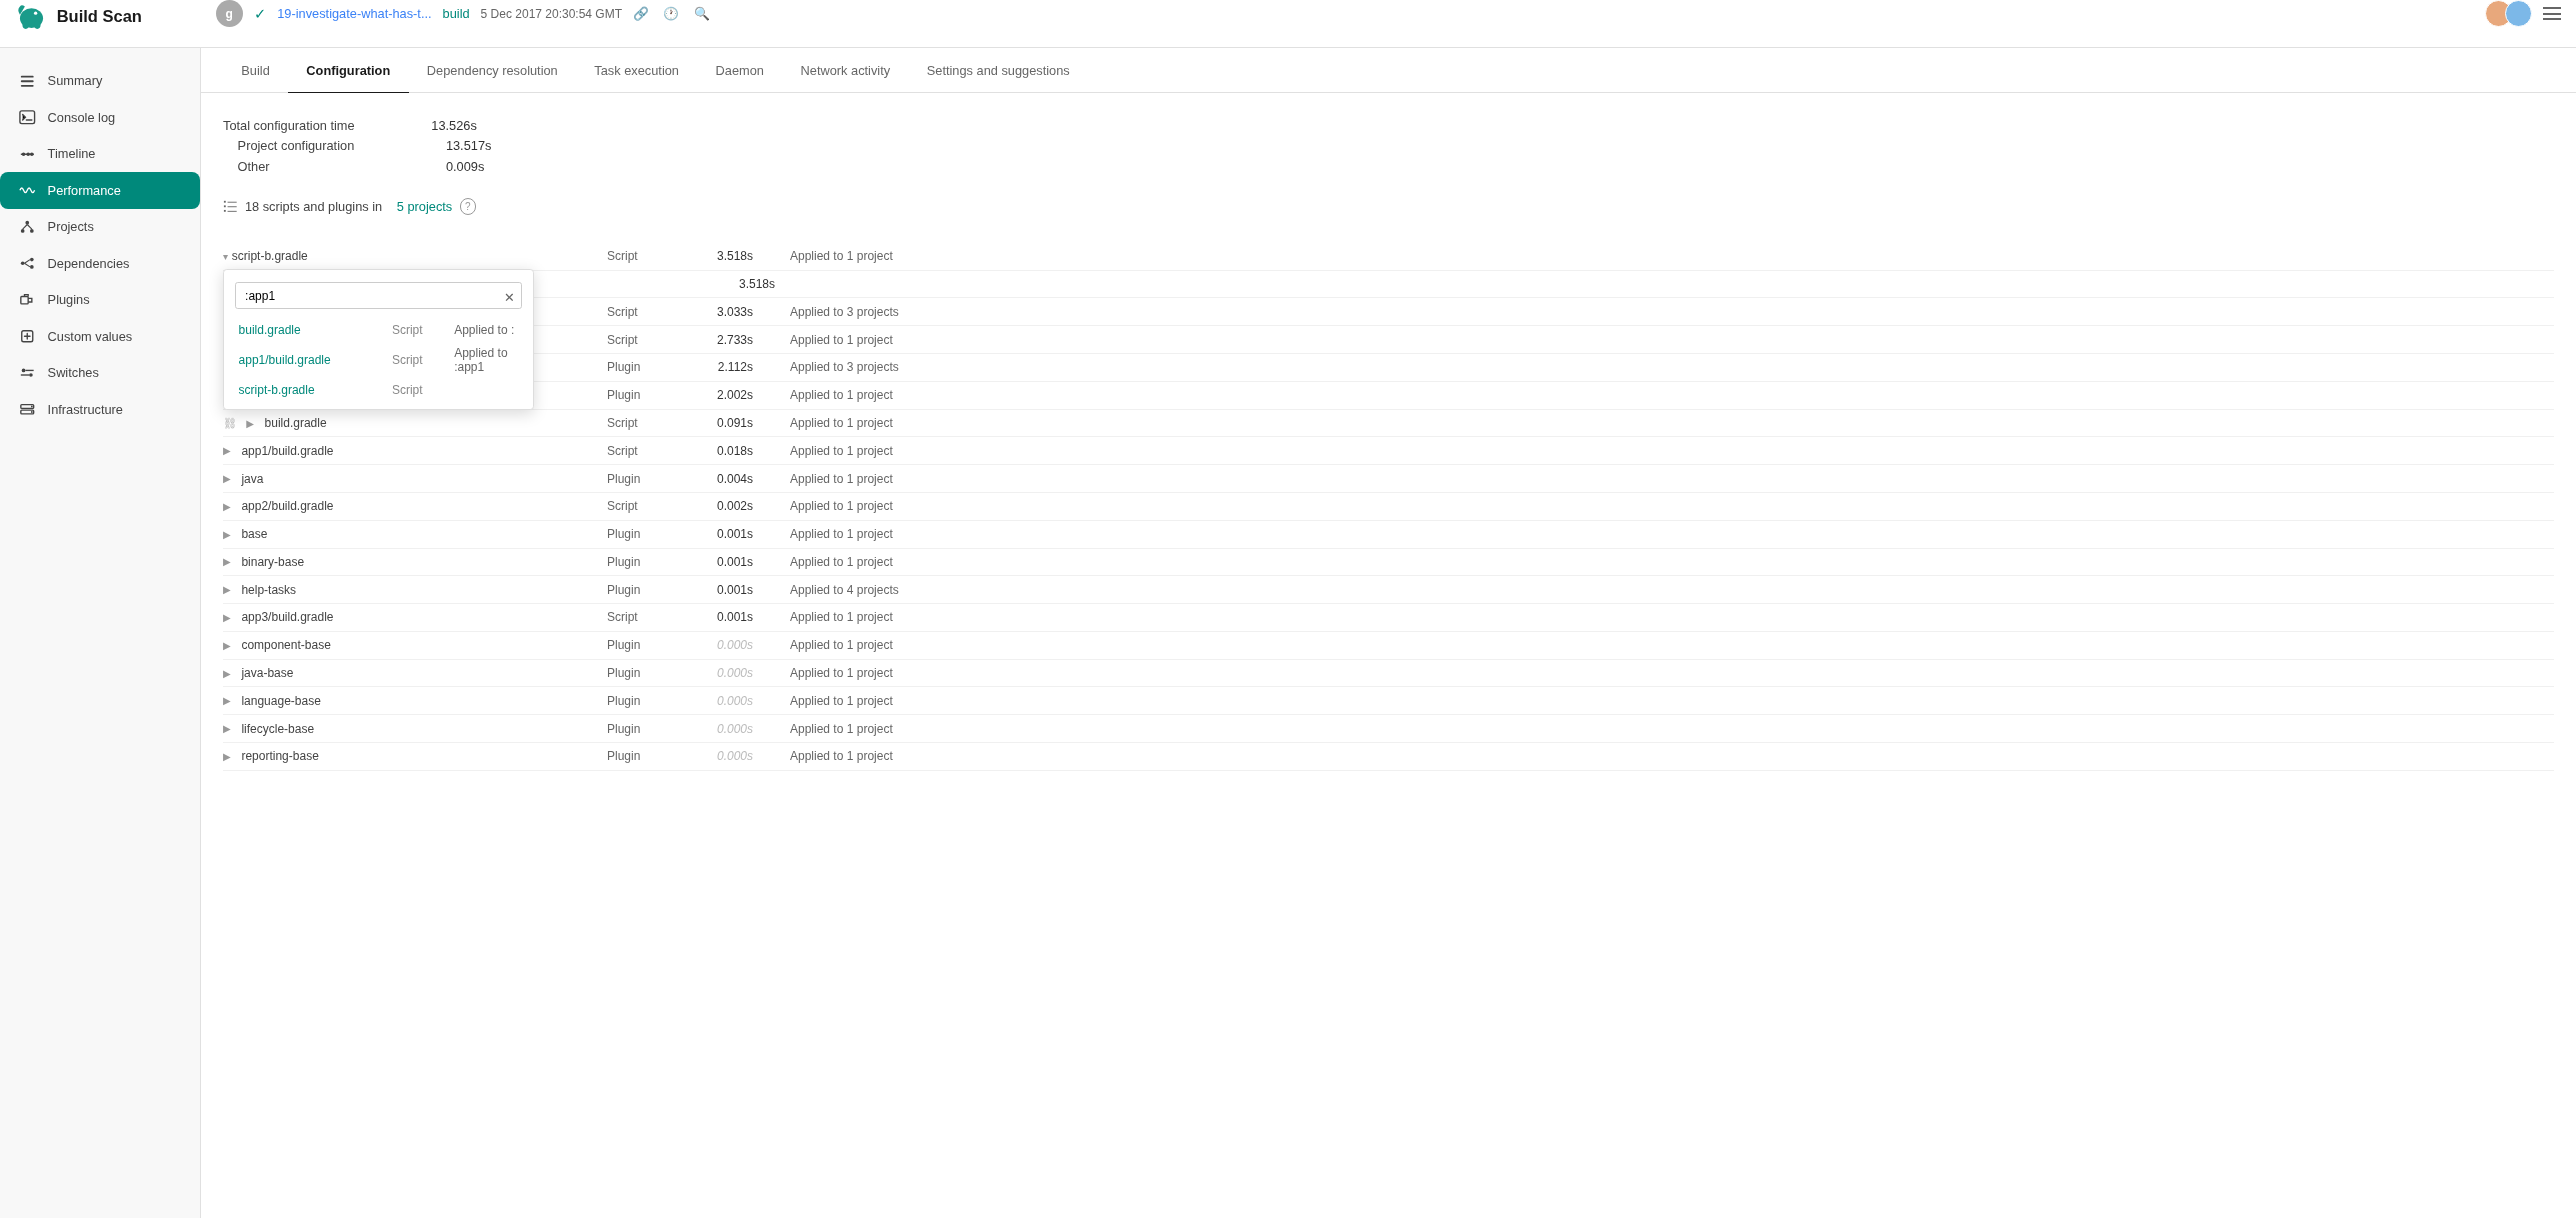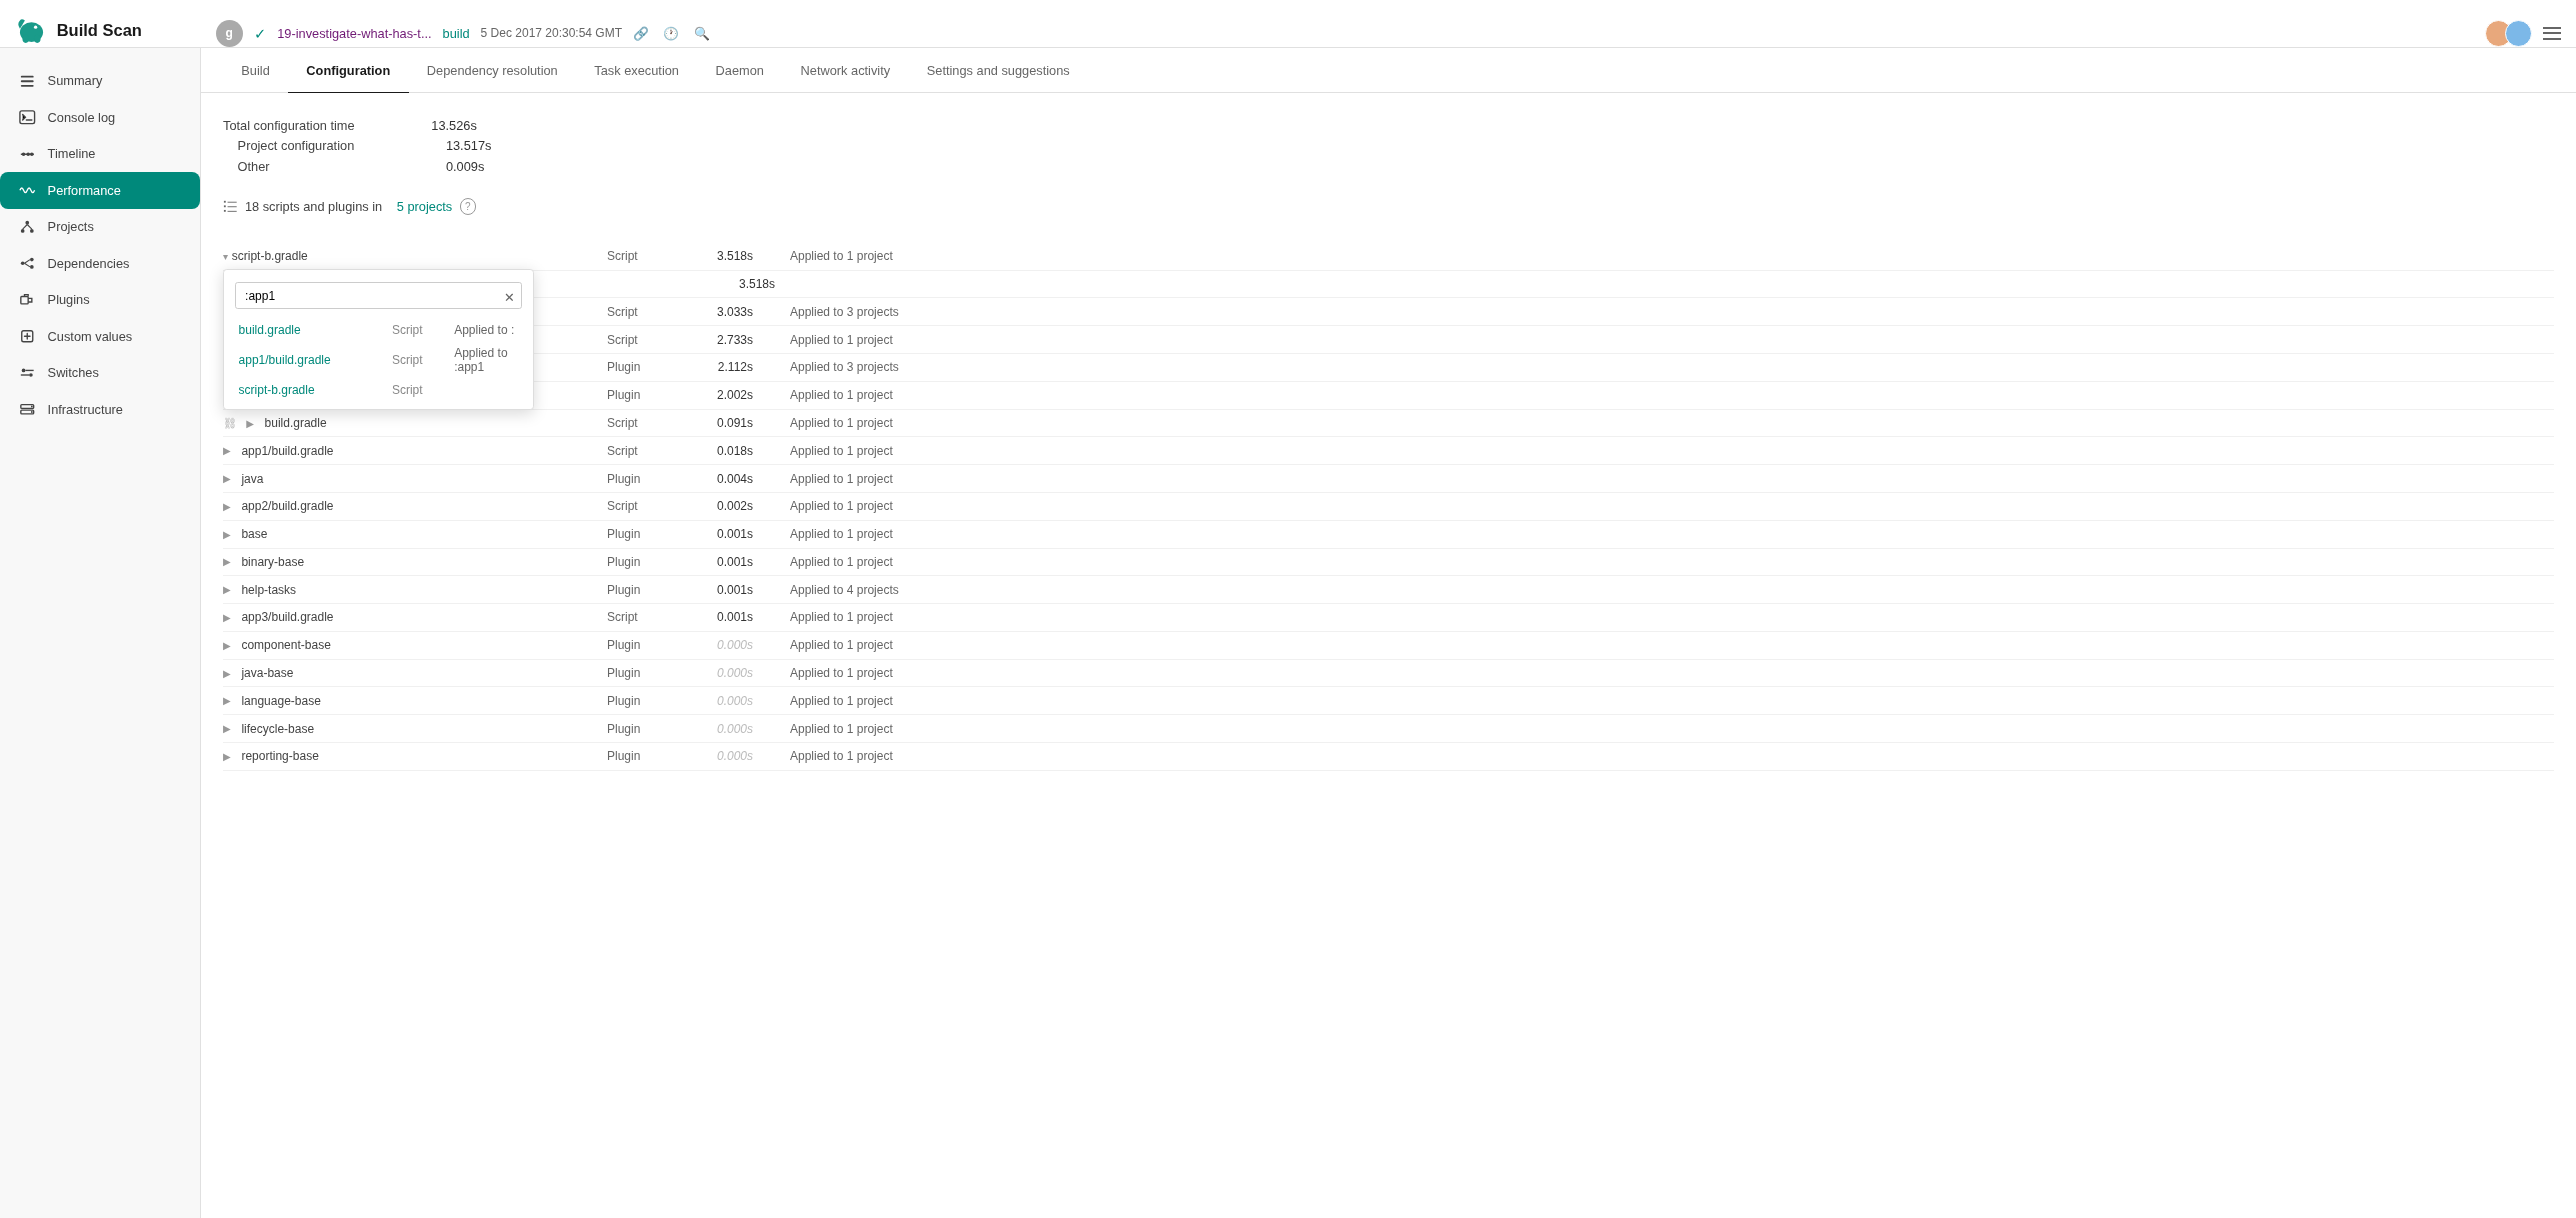--- a/index.html
+++ b/index.html
@@ -1,28 +1,28 @@
 <!DOCTYPE html>
 <html style="font-size:14.6px"><head>
   <meta charset="utf-8">
   <style>
     * { box-sizing: border-box; margin: 0; padding: 0; }
     body { font-family: -apple-system, BlinkMacSystemFont, 'Segoe UI', sans-serif; font-size: 12.8px; background: #fff; color: #333; }
     
     
     .header {
-      display: flex; align-items: flex-end; padding: 0 14.6px; height: 48px;
+      display: flex; align-items: flex-start; padding: 0 14.6px; height: 48px;
       background: #fff; border-bottom: 0.9px solid #e0e0e0; position: fixed; top: 0; left: 0; right: 0; z-index: 100;
     }
     .header-logo { display: flex; align-items: center; gap: 9.1px; font-size: 16.5px; font-weight: 600; color: #1a1a1a; min-width: 201px; }
     .header-logo svg { width: 33px; height: 33px; }
     .header-center { display: flex; align-items: center; gap: 11px; flex: 1; }
     .avatar-circle { width: 27.4px; height: 27.4px; border-radius: 50%; background: #aaa; color: #fff; display: flex; align-items: center; justify-content: center; font-size: 12px; font-weight: 600; }
     .check-icon { color: #00897b; font-size: 14.6px; }
-    .build-link { color: #701a75; font-weight: 500; font-size: 12.8px; text-decoration: none; }
+    .build-link { color: #3b82f6; font-weight: 500; font-size: 12.8px; text-decoration: none; }
     .build-tag { color: #00897b; font-size: 12.8px; }
     .build-time { color: #666; font-size: 12px; }
     .header-icons { display: flex; gap: 14.6px; align-items: center; color: #999; }
     .header-right { display: flex; align-items: center; gap: 11px; margin-left: auto; }
     .user-avatars { display: flex; }
     .user-avatar { width: 27.4px; height: 27.4px; border-radius: 50%; background: #ccc; border: 1.8px solid #fff; }
     .user-avatar:last-child { margin-left: -7.3px; }
     .hamburger { display: flex; flex-direction: column; gap: 3.7px; cursor: pointer; }
     .hamburger span { display: block; width: 18.3px; height: 1.8px; background: #666; }
 

